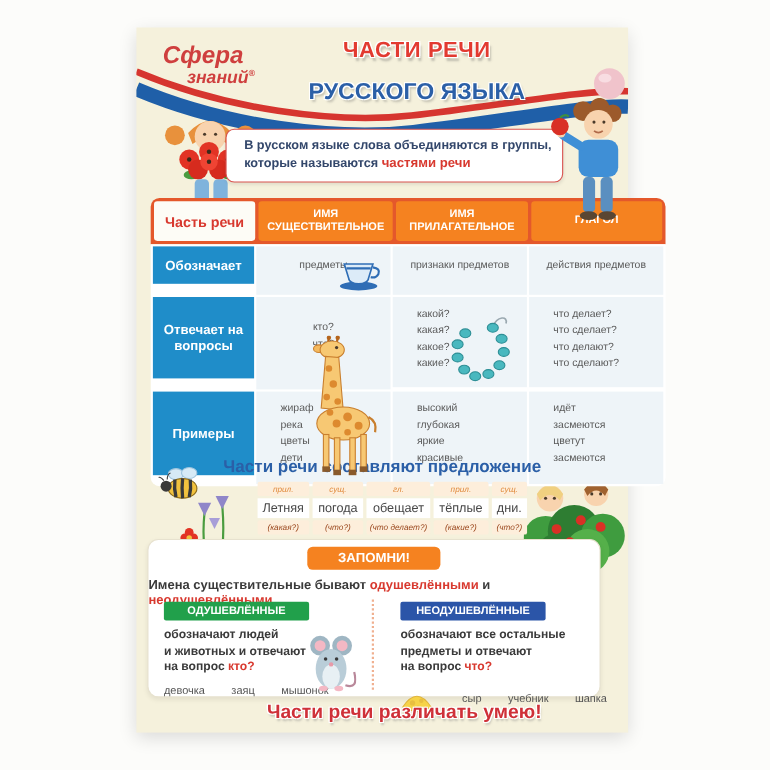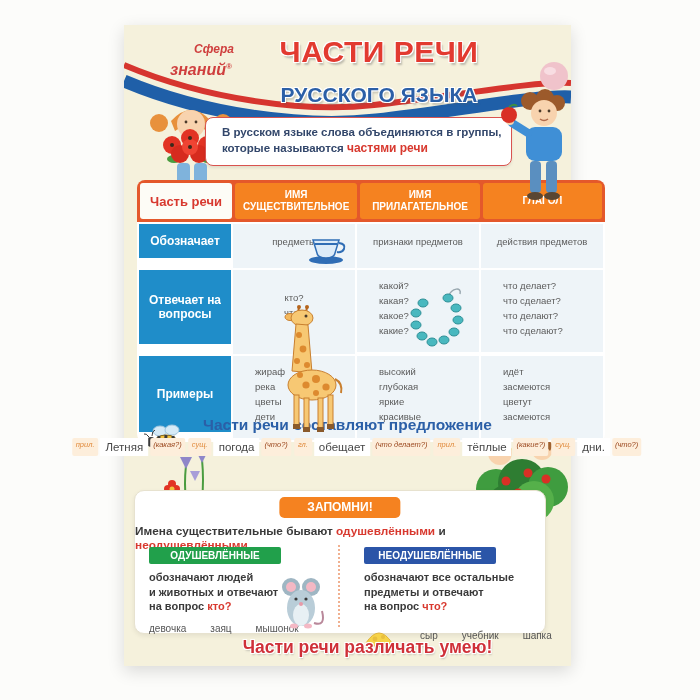--- a/index.html
+++ b/index.html
@@ -1,24 +1,24 @@
 <!DOCTYPE html>
 <html style="--red: #d8392f; --title-blue: #2b5fa7; --orange: #f58220; --deep-orange: #e4582b; --table-blue: #1f8dc9; --cell-bg: #eef4f8; --green: #21a04b; --badge-blue: #2b55a8; --cream: #f5f1dc;"><head>
 <meta charset="utf-8">
 <style>
   html,body{margin:0;padding:0;width:700px;height:700px;background:#fcfcfa;font-family:"Liberation Sans",sans-serif;}
   .stage{position:relative;width:700px;height:700px;overflow:hidden;}
   .poster{position:absolute;left:124px;top:25px;width:447px;height:641px;background:#f5f1dc;box-shadow:0 5px 16px rgba(0,0,0,.14);}
   
   .logo{position:absolute;left:24px;top:16px;color:#cf3f3e;font-style:italic;font-weight:bold;line-height:17px;z-index:4;}
-  .logo .l1{font-size:12px;margin-left:46px;}
+  .logo .l1{font-size:22px;}
   .logo .l2{font-size:16px;margin-left:22px;}
   .logo .reg{font-size:8px;vertical-align:super;}
   .title{position:absolute;left:125px;top:10px;width:260px;text-align:center;z-index:4;}
-  .title .t1{font-size:30px;font-weight:800;color:#e23a30;letter-spacing:.5px;
+  .title .t1{font-size:20px;font-weight:800;color:#e23a30;letter-spacing:.5px;
     text-shadow:-1px -1px 0 #fff,1px -1px 0 #fff,-1px 1px 0 #fff,1px 1px 0 #fff,2px 3px 2px rgba(90,90,90,.35);}
   .title .t2{font-size:21px;font-weight:800;color:#2b5fa7;margin-top:14px;
     text-shadow:-1px -1px 0 #fff,1px -1px 0 #fff,-1px 1px 0 #fff,1px 1px 0 #fff,2px 3px 2px rgba(90,90,90,.3);}
   .wave{position:absolute;left:0;top:0;width:447px;height:130px;z-index:1;}
   .ball{position:absolute;left:415px;top:36px;z-index:2;}
   .girl{position:absolute;left:20px;top:72px;z-index:1;}
   .boy{position:absolute;left:376px;top:64px;z-index:3;}
   .intro{position:absolute;left:81px;top:92px;width:307px;height:49px;background:#fff;border:1.5px solid #d9534f;
     border-radius:8px;z-index:2;box-shadow:0 2px 3px rgba(0,0,0,.08);padding:8px 0 0 16px;box-sizing:border-box;}
   .intro .i1{font-size:11.5px;font-weight:bold;color:#33476b;}
@@ -38,21 +38,21 @@
   .r1{height:34px;}.r2{height:74px;}.r3{height:76px;}
   .giraffe{position:absolute;left:148px;top:280px;z-index:3;}
   .teacup{position:absolute;left:182px;top:210px;z-index:3;}
   .beads{position:absolute;left:286px;top:260px;z-index:3;}
   
   .s-head{position:absolute;left:0;top:391px;width:100%;text-align:center;color:#2b5fa7;font-weight:800;font-size:15.5px;z-index:2;}
   .bee{position:absolute;left:20px;top:396px;z-index:2;}
   .flowers{position:absolute;left:36px;top:420px;z-index:2;}
   .bush{position:absolute;left:352px;top:402px;z-index:1;}
   .s-table{position:absolute;left:50%;top:413px;transform:translateX(-50%);margin-left:9px;display:flex;gap:3px;z-index:2;}
-  .s-col{display:flex;flex-direction:row;gap:2px;align-items:stretch;text-align:center;}
+  .s-col{display:flex;flex-direction:column;gap:2px;align-items:stretch;text-align:center;}
   .s-pos{font-size:7.5px;font-style:italic;color:#e08a3c;background:#fdeedb;padding:2px 4px;border-radius:2px;}
   .s-word{font-size:11.5px;color:#474747;background:#fff;padding:3px 5px;}
   .s-q{font-size:7.5px;font-style:italic;color:#9c4a21;background:#fdeedb;padding:2px 3px;border-radius:2px;white-space:nowrap;}
   
   .panel{position:absolute;left:10px;top:465px;width:410px;height:142px;background:#fff;border:1px solid #e7e2cf;border-radius:10px;z-index:2;box-shadow:0 2px 5px rgba(0,0,0,.07);}
   .badge{position:absolute;left:50%;top:6px;transform:translateX(-50%);background:#f58220;color:#fff;font-weight:800;font-size:12px;padding:3px 28px 4px;border-radius:5px;}
   .rem-intro{position:absolute;left:0;top:33px;width:100%;font-size:11.8px;font-weight:bold;color:#3a3a3a;}
   .rem-intro .red{color:#d8392f;}
   .cols{position:absolute;left:0;top:54px;width:100%;height:82px;display:flex;}
   .colL{width:50%;box-sizing:border-box;padding-left:14px;position:relative;border-right:2px dotted #f0b090;}

